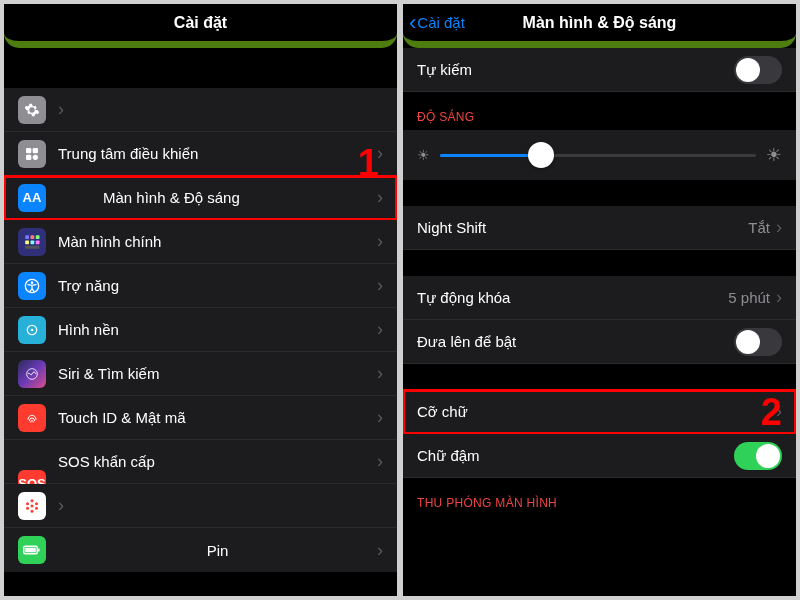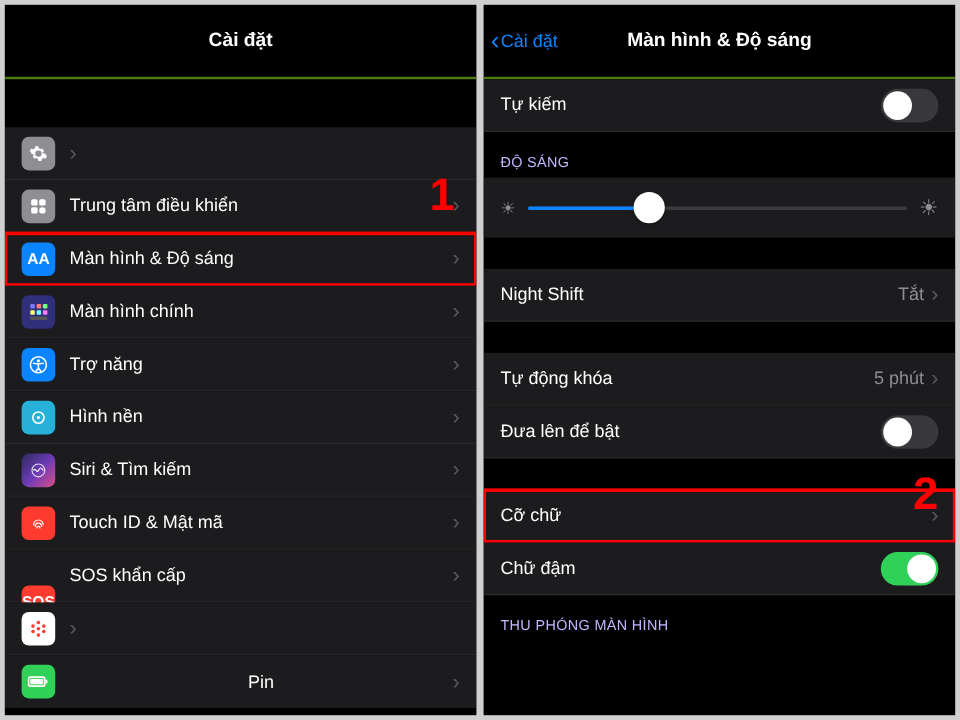--- a/index.html
+++ b/index.html
@@ -10,36 +10,37 @@
     display: flex; gap: 6px; padding: 4px;
     position: relative;
   }
   .pane {
     flex: 1; background: #000;
     display: flex; flex-direction: column;
     overflow: hidden;
     position: relative;
   }
   .navbar {
-    height: 62px; display: flex; align-items: center;
+    height: 44px; display: flex; align-items: center;
     justify-content: center; position: relative;
-    border-bottom: 2px solid #4d7c0f;
+    border-bottom: 7px solid #4d7c0f;
+    border-radius: 15px;
   }
   .navbar .title {
     color: #fff; font-size: 16px; font-weight: 600;
   }
   .navbar .back {
     position: absolute; left: 6px; display: flex; align-items: center;
     color: #0a84ff; font-size: 15px;
   }
   .navbar .back .chev { font-size: 22px; margin-right: 1px; line-height: 1; }
   .list { flex: 1; overflow: hidden; }
   .spacer { height: 40px; }
   .section-header {
-    color: #c4b5fd; font-size: 12px;
+    color: #ef4444; font-size: 12px;
     padding: 18px 14px 6px; text-transform: uppercase;
     letter-spacing: .3px;
   }
   .row {
     display: flex; align-items: center;
     height: 44px; padding: 0 14px;
     background: #1c1c1e; color: #fff;
     border-bottom: 1px solid #2a2a2c;
     position: relative;
   }
@@ -84,21 +85,21 @@
     background: #0a84ff; border-radius: 2px;
   }
   .slider-thumb {
     width: 26px; height: 26px; border-radius: 50%;
     background: #fff; position: absolute; top: 50%;
     transform: translate(-50%, -50%);
     box-shadow: 0 1px 3px rgba(0,0,0,.4);
   }
 
   .highlight {
-    outline: 3px solid #ff0000; outline-offset: -2px;
+    outline: 3px solid #ff0000; outline-offset: -2px; gap: 45px;
   }
   .callout {
     position: absolute; color: #ff0000;
     font-size: 38px; font-weight: 700;
     font-family: Arial, sans-serif;
     z-index: 5; pointer-events: none;
   }
 
   
   .ic-gear    { background: #8e8e93; }

